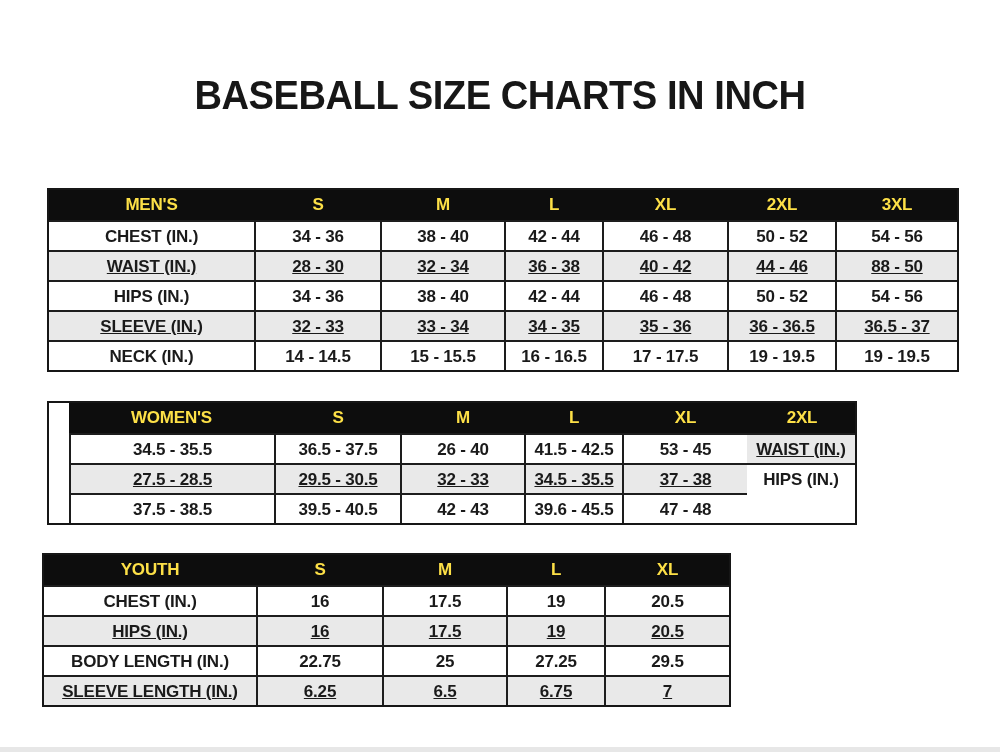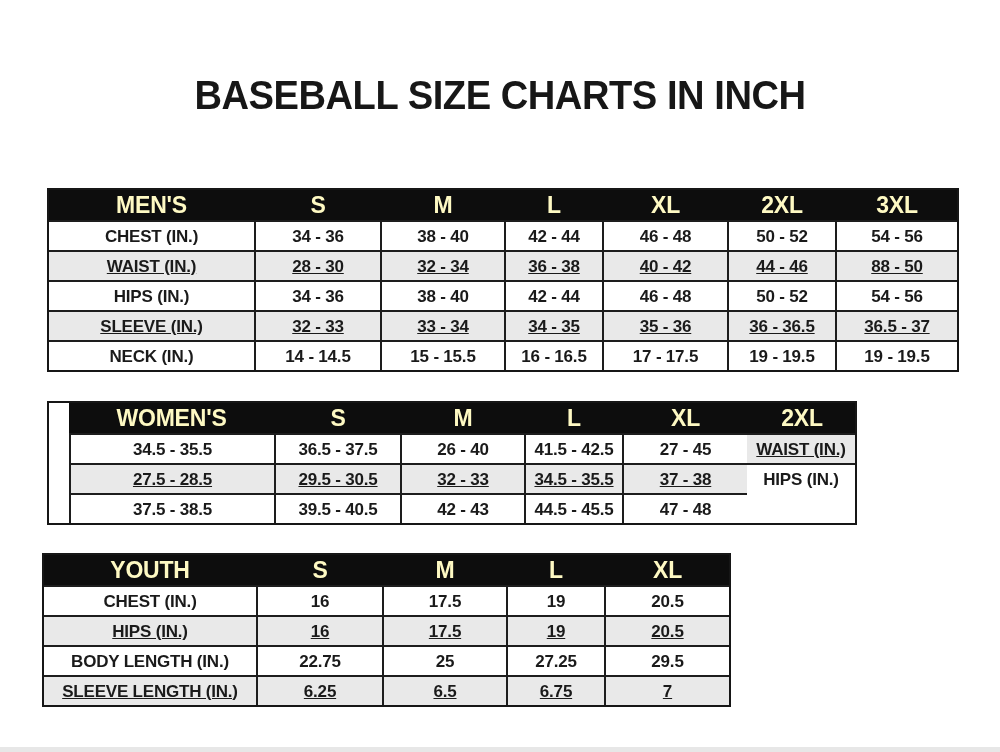--- a/index.html
+++ b/index.html
@@ -46,22 +46,22 @@
     white-space: nowrap;
     overflow: hidden;
     box-sizing: border-box;
     border-left: 2px solid #1d1d1d;
     border-top: 2px solid #1d1d1d;
   }
   .cell.first-col { border-left: none; }
   .cell.first-row { border-top: none; }
   .cell.th {
     background: #0d0d0d;
-    color: #fef9c3;
-    font-size: 23px;
+    color: #fde047;
+    font-size: 17px;
     border-left-color: #0d0d0d;
   }
   .cell.td { background: #ffffff; color: #1a1a1a; }
   .cell.td.alt { background: #e9e9e9; text-decoration: underline; }
   #mens-table   { left: 47px; top: 188px; }
   #womens-table { left: 47px; top: 401px; }
   #youth-table  { left: 42px; top: 553px; }
   .bottom-edge {
     position: absolute;
     left: 0;
@@ -125,32 +125,32 @@
     <div class="cell th first-row first-col">WOMEN'S</div>
     <div class="cell th first-row">S</div>
     <div class="cell th first-row">M</div>
     <div class="cell th first-row">L</div>
     <div class="cell th first-row">XL</div>
     <div class="cell th first-row">2XL</div>
     <div class="cell td">34.5 - 35.5</div>
     <div class="cell td">36.5 - 37.5</div>
     <div class="cell td">26 - 40</div>
     <div class="cell td">41.5 - 42.5</div>
-    <div class="cell td">27 - 45</div>
+    <div class="cell td">53 - 45</div>
     <div class="cell td alt first-col">WAIST (IN.)</div>
     <div class="cell td alt">27.5 - 28.5</div>
     <div class="cell td alt">29.5 - 30.5</div>
     <div class="cell td alt">32 - 33</div>
     <div class="cell td alt">34.5 - 35.5</div>
     <div class="cell td alt">37 - 38</div>
     <div class="cell td first-col">HIPS (IN.)</div>
     <div class="cell td">37.5 - 38.5</div>
     <div class="cell td">39.5 - 40.5</div>
     <div class="cell td">42 - 43</div>
-    <div class="cell td">44.5 - 45.5</div>
+    <div class="cell td">39.6 - 45.5</div>
     <div class="cell td">47 - 48</div>
   </div>
 
 <div id="youth-table" class="size-table" style="grid-template-columns: 212px 126px 124px 98px 125px;">
     <div class="cell th first-row first-col">YOUTH</div>
     <div class="cell th first-row">S</div>
     <div class="cell th first-row">M</div>
     <div class="cell th first-row">L</div>
     <div class="cell th first-row">XL</div>
     <div class="cell td first-col">CHEST (IN.)</div>

